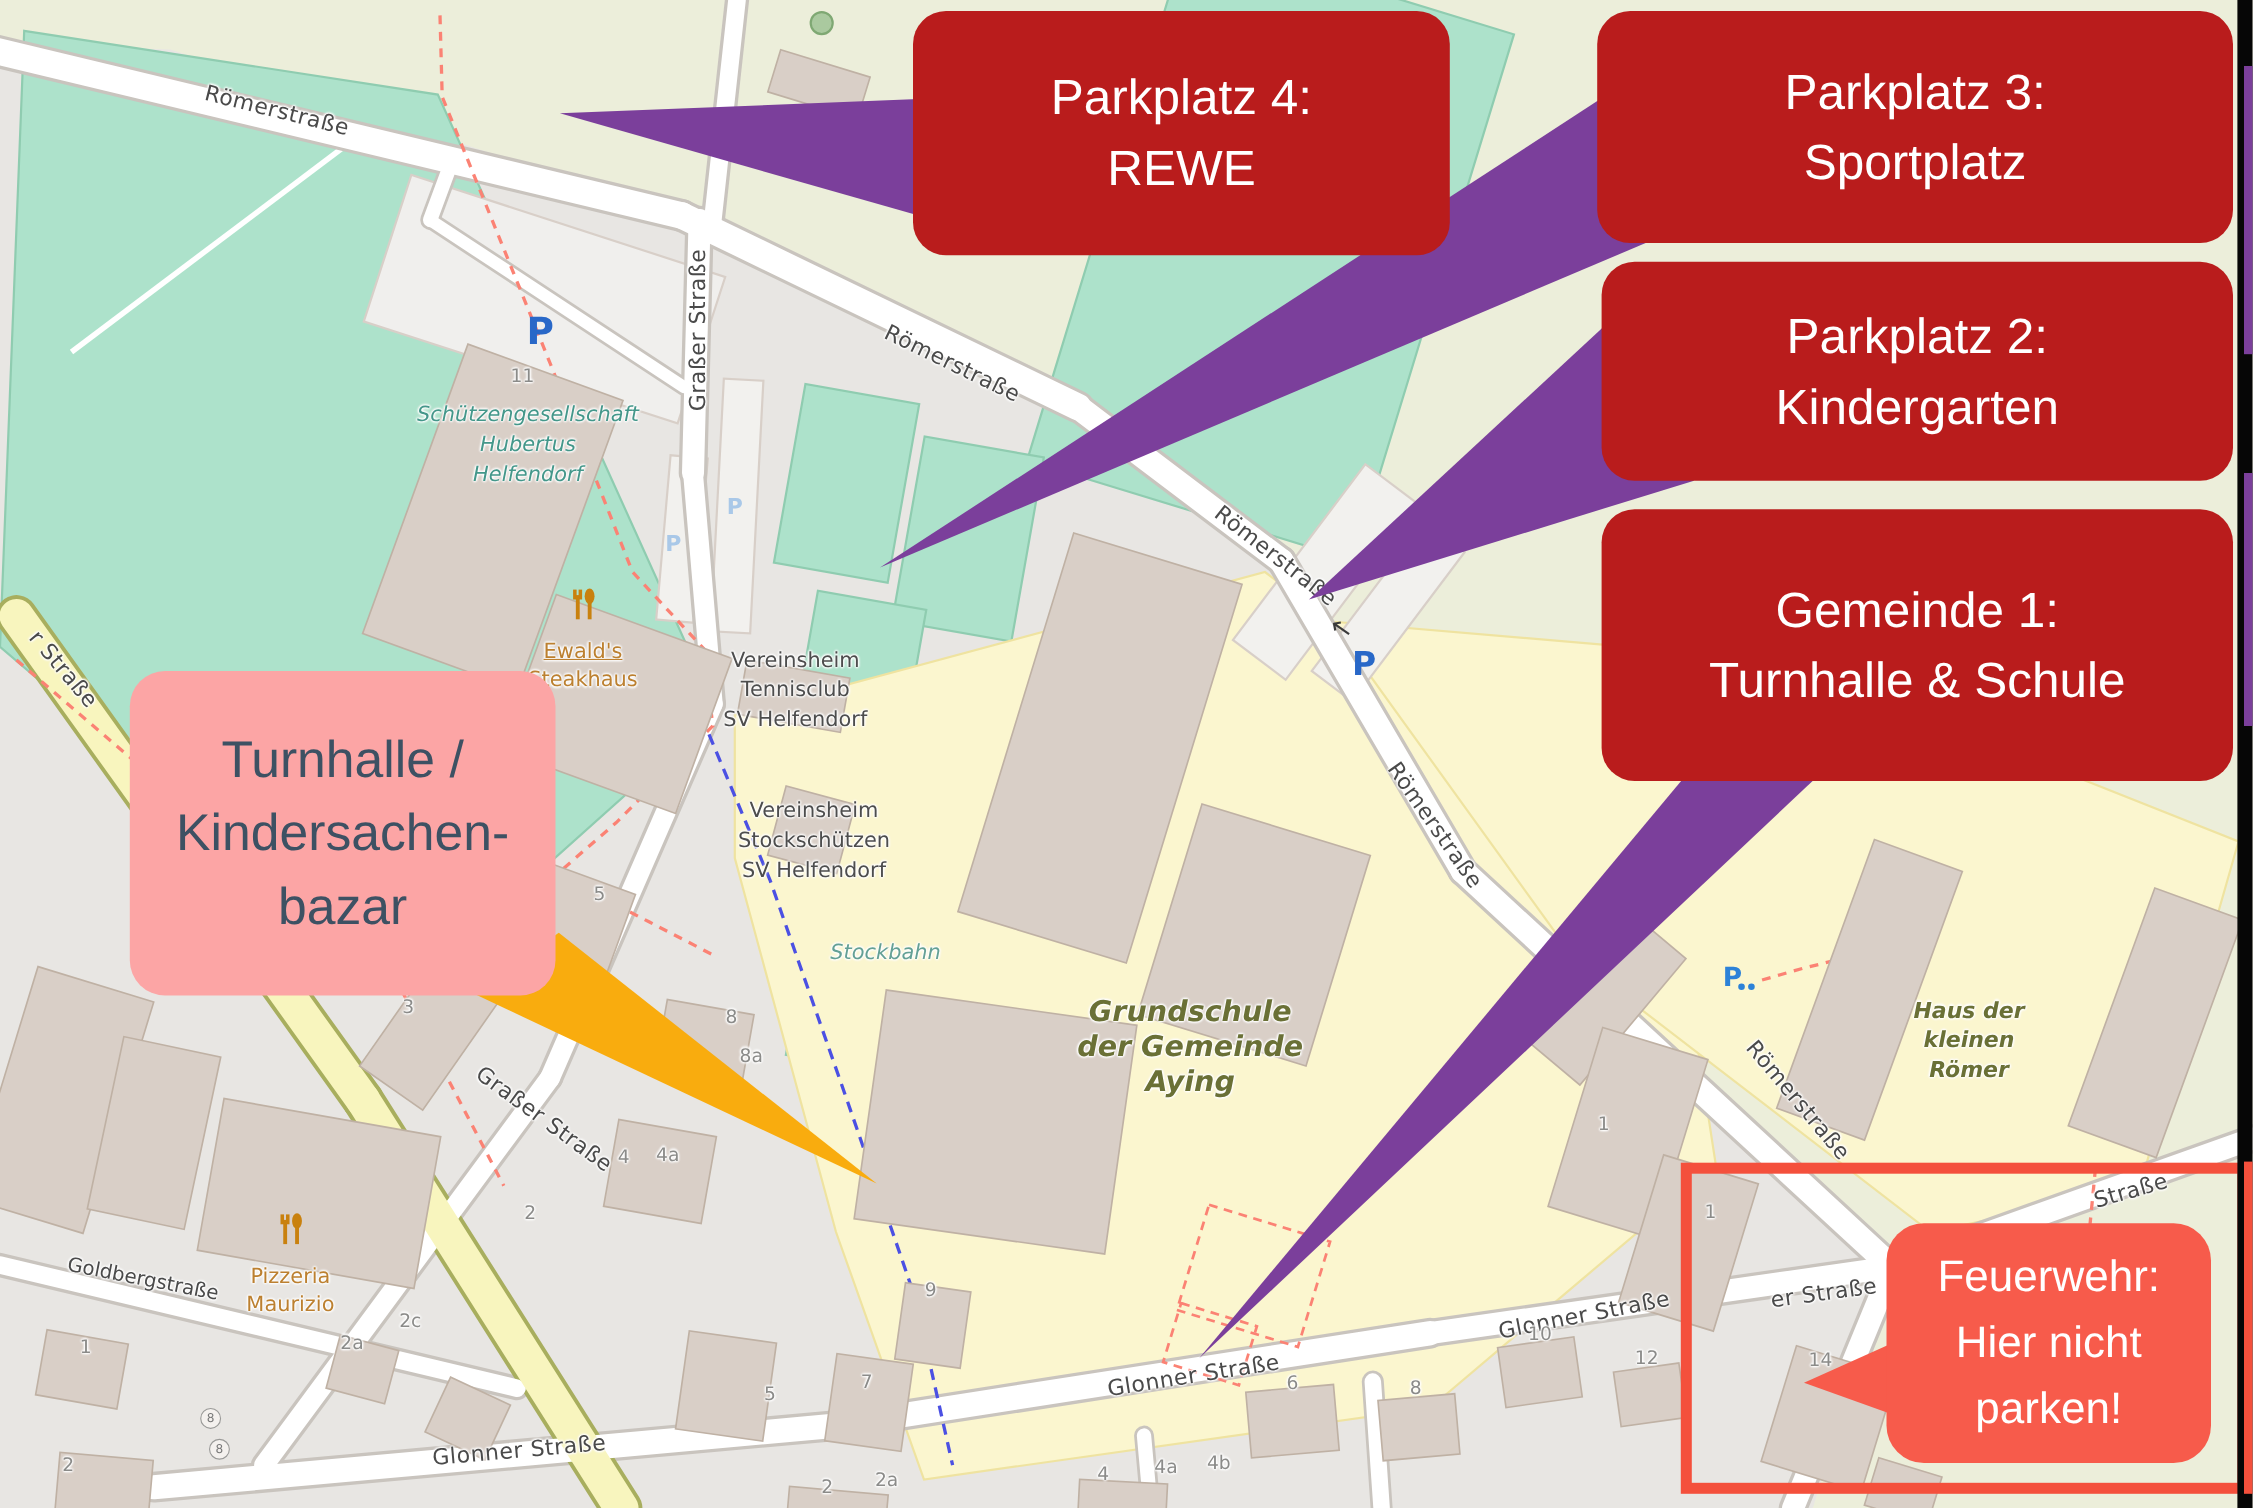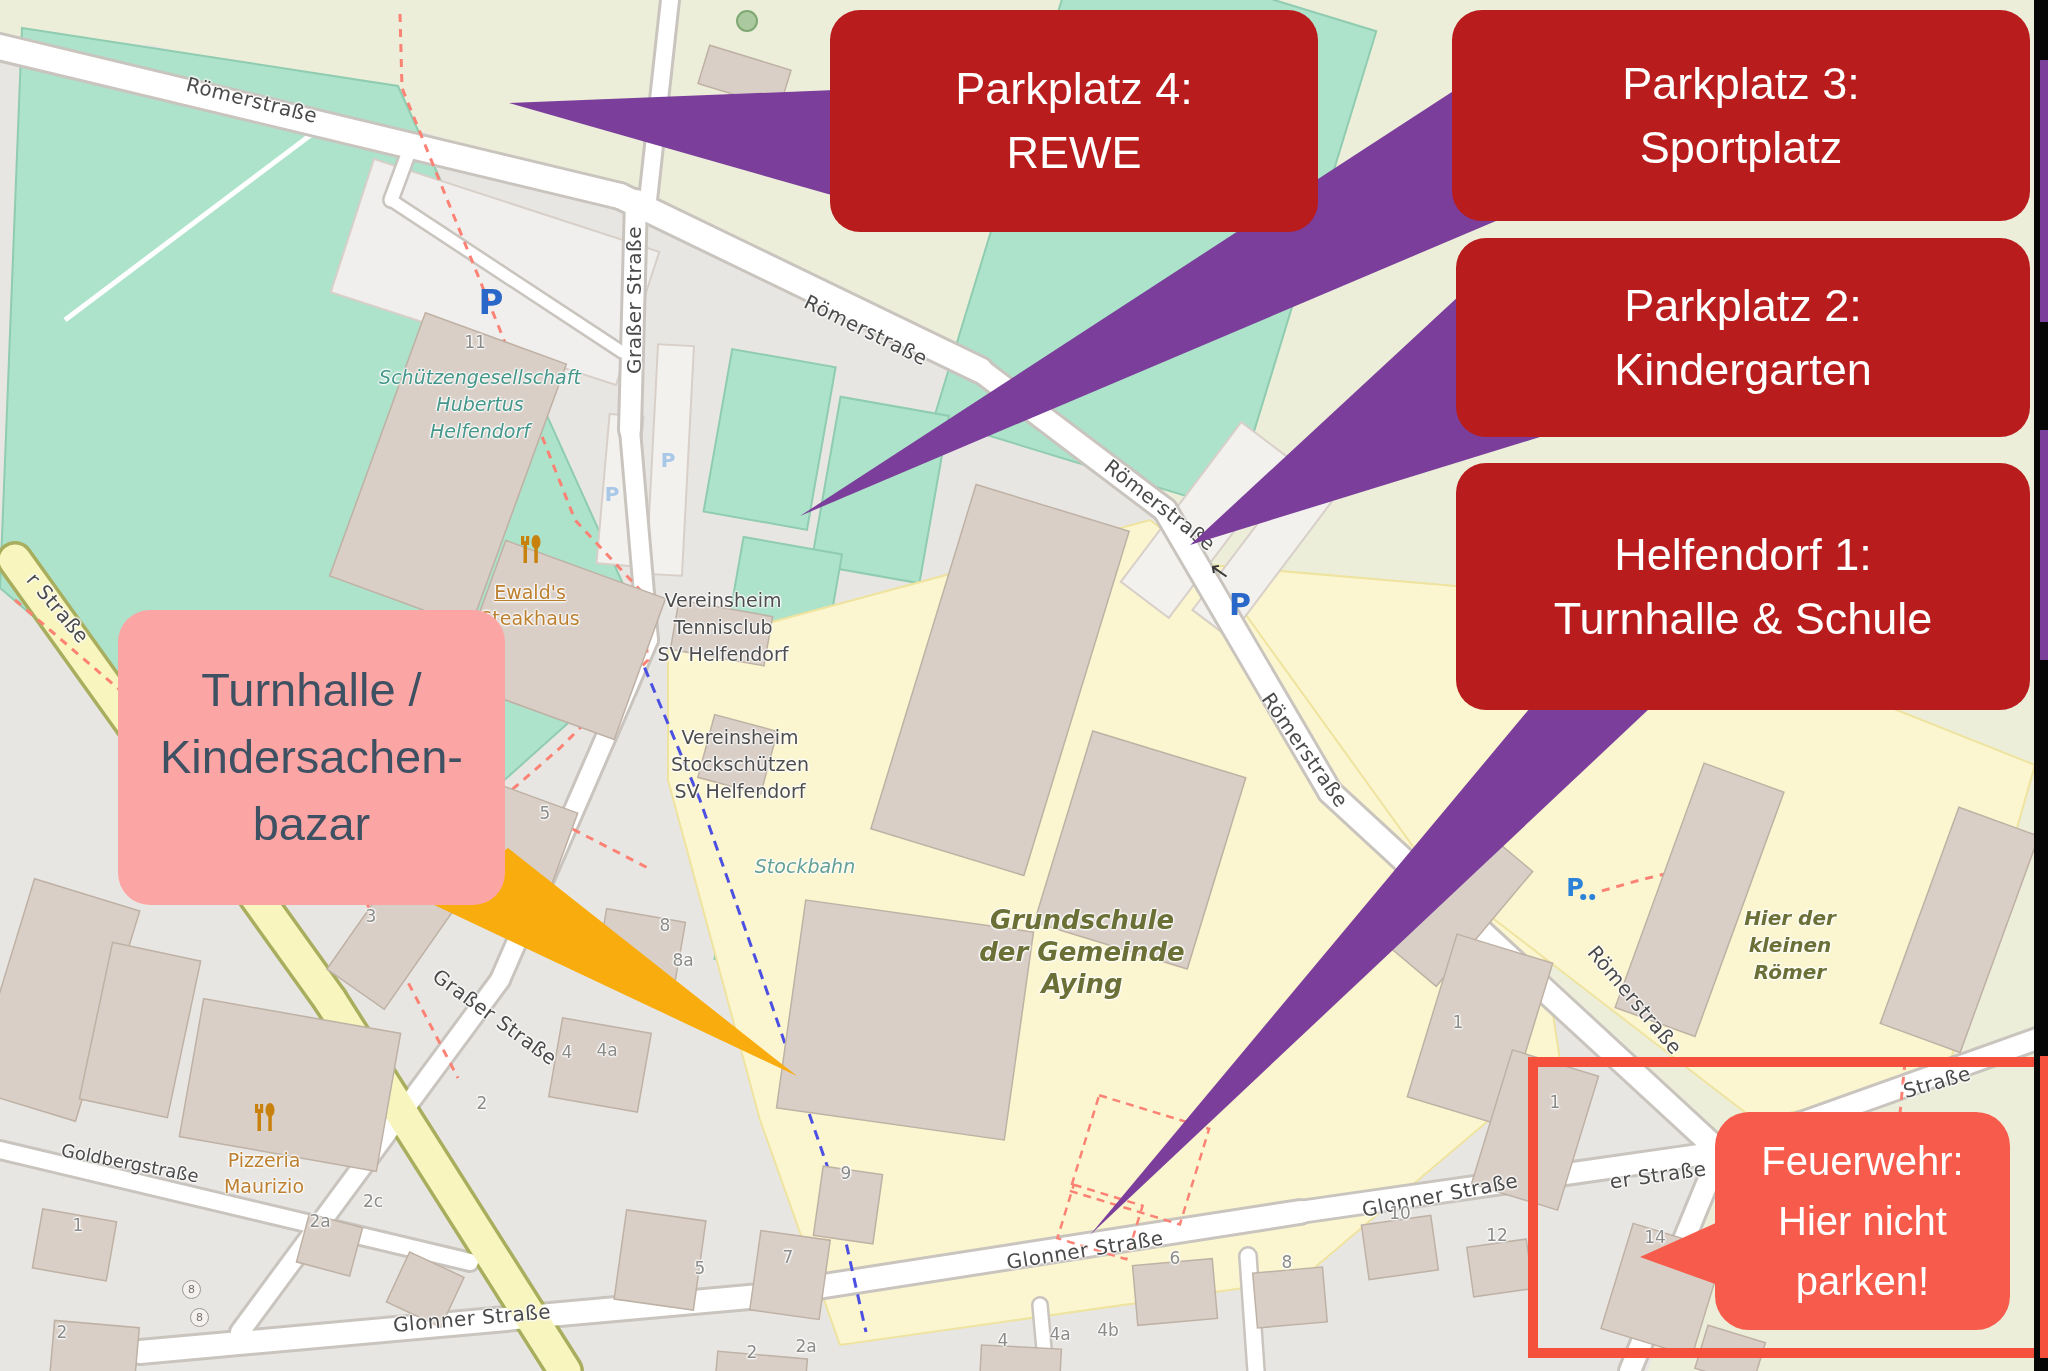--- a/index.html
+++ b/index.html
@@ -221,21 +221,21 @@
     <span class="lbl poi-gray" style="left:723px;top:600px;transform:translate(-50%,-50%);">Vereinsheim</span>
     <span class="lbl poi-gray" style="left:723px;top:627px;transform:translate(-50%,-50%);">Tennisclub</span>
     <span class="lbl poi-gray" style="left:723px;top:654px;transform:translate(-50%,-50%);">SV Helfendorf</span>
     <span class="lbl poi-gray" style="left:740px;top:737px;transform:translate(-50%,-50%);">Vereinsheim</span>
     <span class="lbl poi-gray" style="left:740px;top:764px;transform:translate(-50%,-50%);">Stockschützen</span>
     <span class="lbl poi-gray" style="left:740px;top:791px;transform:translate(-50%,-50%);">SV Helfendorf</span>
     <span class="lbl poi-stockbahn" style="left:805px;top:866px;transform:translate(-50%,-50%);">Stockbahn</span>
     <span class="lbl poi-olive" style="left:1082px;top:920px;transform:translate(-50%,-50%);">Grundschule</span>
     <span class="lbl poi-olive" style="left:1082px;top:952px;transform:translate(-50%,-50%);">der Gemeinde</span>
     <span class="lbl poi-olive" style="left:1082px;top:984px;transform:translate(-50%,-50%);">Aying</span>
-    <span class="lbl poi-olive-sm" style="left:1790px;top:918px;transform:translate(-50%,-50%);">Hier der</span>
+    <span class="lbl poi-olive-sm" style="left:1790px;top:918px;transform:translate(-50%,-50%);">Haus der</span>
     <span class="lbl poi-olive-sm" style="left:1790px;top:945px;transform:translate(-50%,-50%);">kleinen</span>
     <span class="lbl poi-olive-sm" style="left:1790px;top:972px;transform:translate(-50%,-50%);">Römer</span>
     <span class="lbl poi-gold" style="left:264px;top:1160px;transform:translate(-50%,-50%);">Pizzeria</span>
     <span class="lbl poi-gold" style="left:264px;top:1186px;transform:translate(-50%,-50%);">Maurizio</span>
 
     <span class="lbl p-big" style="left:491px;top:302px;transform:translate(-50%,-50%);">P</span>
     <span class="lbl p-mid" style="left:1240px;top:604px;transform:translate(-50%,-50%);">P</span>
     <span class="lbl oneway" style="left:1220px;top:572px;transform:translate(-50%,-50%) rotate(-55deg);">↑</span>
     <span class="lbl p-pale" style="left:612px;top:494px;transform:translate(-50%,-50%);">P</span>
     <span class="lbl p-pale" style="left:668px;top:460px;transform:translate(-50%,-50%);">P</span>
@@ -292,21 +292,21 @@
   </div>
   <div class="callout co-purple" style="left:1452px;top:10px;width:578px;height:211px;">
     <div>Parkplatz 3:</div>
     <div>Sportplatz</div>
   </div>
   <div class="callout co-purple" style="left:1456px;top:238px;width:574px;height:199px;">
     <div>Parkplatz 2:</div>
     <div>Kindergarten</div>
   </div>
   <div class="callout co-purple" style="left:1456px;top:463px;width:574px;height:247px;">
-    <div>Helfendorf 1:</div>
+    <div>Gemeinde 1:</div>
     <div>Turnhalle &amp; Schule</div>
   </div>
   <div class="callout co-orange" style="left:118px;top:610px;width:387px;height:295px;">
     <div>Turnhalle /</div>
     <div>Kindersachen-</div>
     <div>bazar</div>
   </div>
   <div class="callout co-red" style="left:1715px;top:1112px;width:295px;height:218px;">
     <div>Feuerwehr:</div>
     <div>Hier nicht</div>

